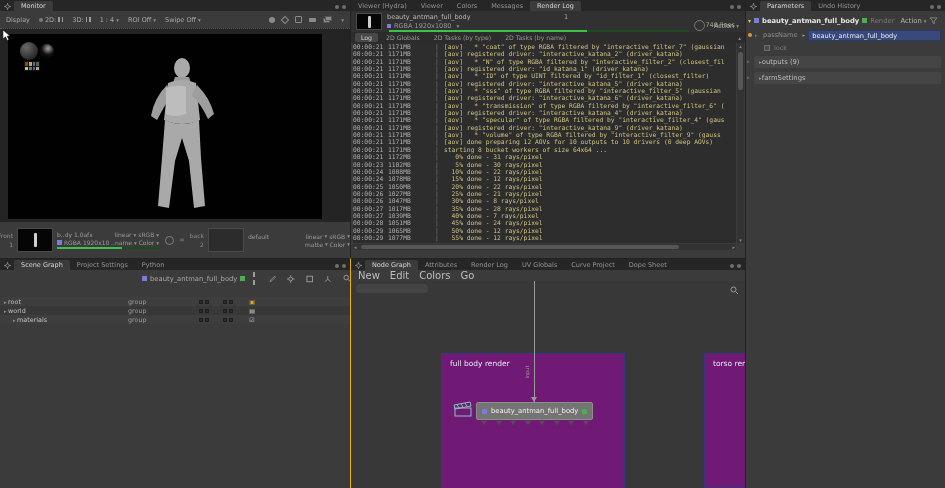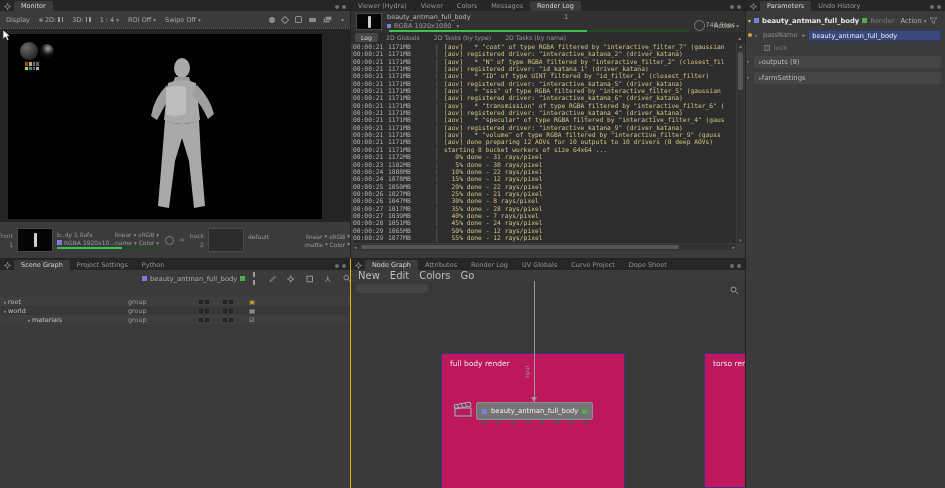--- a/index.html
+++ b/index.html
@@ -142,21 +142,21 @@
   .cbp { width:24px; display:flex; justify-content:center; gap:2px; }
   .cb { width:4px; height:4px; background:#2b2b2b; border:1px solid #1e1e1e; }
   .sg-light { width:24px; text-align:center; font-size:6px; }
 
   
   .ngmenu { position:absolute; left:0; right:0; top:11px; height:11px; display:flex; align-items:center;
             gap:10px; font-size:10px; color:#bdbdbd; padding:0 7px; background:#3b3b3b; }
   .ngcanvas { position:absolute; left:0; right:0; top:22px; bottom:0; background:#383838; }
   .ngwidget { position:absolute; left:5px; top:3px; width:72px; height:9px; background:#444; border-radius:4px; }
   .ngsearch { position:absolute; right:6px; top:5px; }
-  .groupbox { position:absolute; background:#be185d; border:1px solid #3a3480; }
+  .groupbox { position:absolute; background:#701a75; border:1px solid #3a3480; }
   .grouplabel { font-size:7.5px; color:#e8e8ef; padding:5px 0 0 8px; white-space:nowrap; overflow:hidden; }
   #gb-full { left:90px; top:72px; width:184px; height:136px; }
   #gb-torso { left:353px; top:72px; width:42px; height:135px; }
   .wire { position:absolute; left:183px; top:0px; width:1px; height:121px; background:#9a9a9a; }
   .wirearrow { position:absolute; left:180px; top:116px; width:0; height:0;
                border-left:3.5px solid transparent; border-right:3.5px solid transparent; border-top:5px solid #9a9a9a; }
   .wirelabel { position:absolute; left:170px; top:88px; font-size:5px; color:#9a9a9a;
                transform:rotate(-90deg); transform-origin:center; }
   .ngnode { position:absolute; left:125px; top:121px; width:117px; height:18px; background:#747474;
             border:1px solid #8d8d8d; border-radius:2px; display:flex; align-items:center; gap:4px;
@@ -587,21 +587,21 @@
             <i class="cb"></i>
             <i class="cb"></i>
           </span>
         <span class="cbp">
             <i class="cb"></i>
             <i class="cb"></i>
           </span>
         <span class="sg-light" style="color: rgb(207, 207, 207);">▤</span>
       </div>
         <div class="sgrow">
-        <span class="sg-name" style="padding-left: 28px;">materials</span>
+        <span class="sg-name" style="padding-left: 13px;">materials</span>
         <span class="sg-type">group</span>
         <span class="cbp">
             <i class="cb"></i>
             <i class="cb"></i>
           </span>
         <span class="cbp">
             <i class="cb"></i>
             <i class="cb"></i>
           </span>
         <span class="sg-light" style="color: rgb(207, 207, 207);">☑</span>

